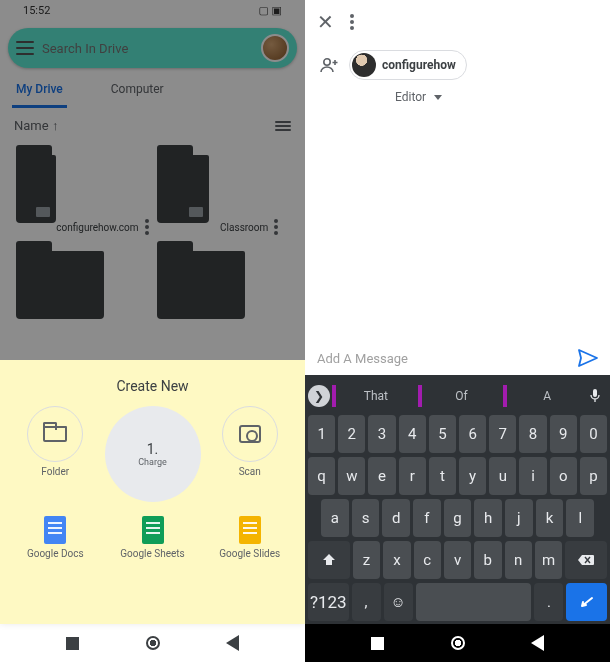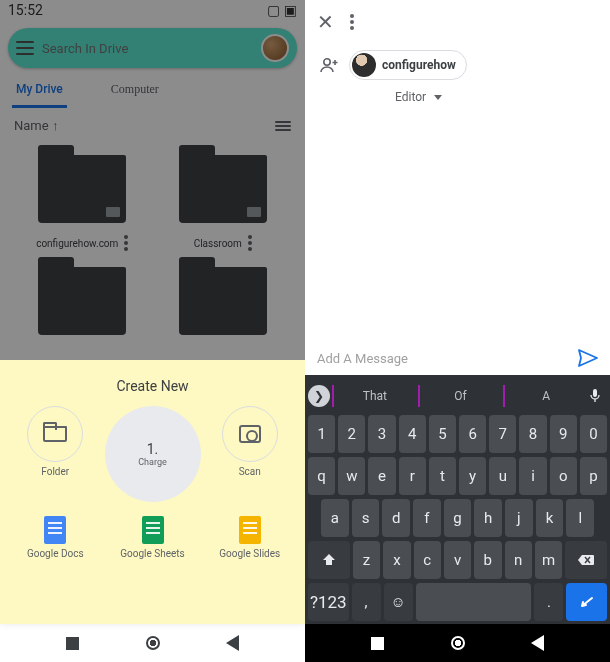--- a/index.html
+++ b/index.html
@@ -3,35 +3,35 @@
 <meta charset="utf-8">
 <style>
 * { margin: 0; padding: 0; box-sizing: border-box; font-family: Roboto, Arial, sans-serif; }
 body { width: 610px; height: 662px; display: flex; flex-wrap: wrap; overflow: hidden; }
 .left, .right { width: 305px; height: 662px; display: flex; flex-direction: column; position: relative; }
 .left { background: #fff; }
 
 
 .drive-top { height: 360px; position: relative; background: #fff; }
 .drive-top::after { content: ""; position: absolute; inset: 0; background: rgba(0,0,0,0.45); pointer-events: none; }
-.status-bar-l { height: 20px; display: flex; align-items: center; justify-content: space-between; padding: 0 8px; font-size: 14px; color: #333; }
+.status-bar-l { height: 20px; display: flex; align-items: center; justify-content: space-between; padding: 0 23px; font-size: 11px; color: #333; }
 .search-pill { margin: 8px 8px; height: 40px; border-radius: 22px; background: #5eead4; box-shadow: 0 1px 3px rgba(0,0,0,0.25); display: flex; align-items: center; padding: 0 8px; gap: 8px; }
 .hamburger { width: 18px; height: 14px; display: flex; flex-direction: column; justify-content: space-between; }
 .hamburger span { height: 2px; background: #555; border-radius: 1px; }
 .search-text { flex: 1; color: #757575; font-size: 13px; }
 .avatar { width: 28px; height: 28px; border-radius: 50%; background: radial-gradient(circle at 35% 35%, #d4a574, #8b5a2b); border: 2px solid #fff; }
 .tabs { display: flex; height: 32px; padding: 0 12px; gap: 40px; }
 .tab { font-size: 12px; color: #1a73e8; padding: 6px 4px; }
 .tab.active { border-bottom: 3px solid #1a73e8; font-weight: 500; }
-.tab.inactive { color: #5f6368; font-family: Liberation Serif, serif; }
+.tab.inactive { color: #5f6368; }
 .name-row { display: flex; justify-content: space-between; align-items: center; padding: 10px 14px; font-size: 13px; color: #5f6368; }
 .list-icon { display: flex; flex-direction: column; gap: 2px; }
 .list-icon span { width: 16px; height: 2px; background: #5f6368; border-radius: 1px; }
 .folders { display: flex; flex-wrap: wrap; padding: 4px 12px; gap: 0; }
-.folder { width: 50%; display: flex; flex-direction: column; align-items: center; padding: 8px 4px; position: relative; }
+.folder { width: 50%; display: flex; align-items: flex-end; padding: 8px 4px; position: relative; }
 .folder-icon { width: 88px; height: 68px; background: #3c4043; border-radius: 2px 2px 4px 4px; position: relative; margin-bottom: 12px; }
 .folder-icon::before { content: ""; position: absolute; top: -10px; left: 0; width: 36px; height: 12px; background: #3c4043; border-radius: 3px 3px 0 0; }
 .shared-badge { position: absolute; right: 6px; bottom: 6px; width: 14px; height: 10px; background: #9aa0a6; border-radius: 1px; }
 .folder-row { display: flex; align-items: center; justify-content: center; gap: 6px; width: 100%; }
 .folder-name { font-size: 10px; color: #3c4043; }
 .dots3 { width: 4px; height: 16px; display: flex; flex-direction: column; justify-content: space-between; }
 .dots3 span { width: 4px; height: 4px; background: #5f6368; border-radius: 50%; }
 
 
 .sheet { flex: 1; background: #fef9c3; padding: 18px 8px 4px; display: flex; flex-direction: column; align-items: center; box-shadow: 0 -2px 8px rgba(0,0,0,0.15); }
@@ -69,21 +69,21 @@
 .chev { width: 0; height: 0; border-left: 4px solid transparent; border-right: 4px solid transparent; border-top: 5px solid #5f6368; }
 .whitespace { flex: 1; }
 .msg-row { display: flex; align-items: center; padding: 8px 12px; gap: 8px; border-top: 1px solid rgba(0,0,0,0); }
 .msg-text { flex: 1; font-size: 13px; color: #a0a0a0; }
 .send { color: #1a73e8; font-size: 18px; }
 
 
 .kb { background: #2e3236; color: #e8eaed; padding: 6px 3px 3px; }
 .kb-sugg { display: flex; align-items: center; height: 30px; gap: 2px; }
 .sugg-chev { width: 22px; height: 22px; border-radius: 50%; background: #d0d3d7; color: #2e3236; display: flex; align-items: center; justify-content: center; font-size: 12px; }
-.sugg { flex: 1; text-align: center; font-size: 12px; color: #bdc1c6; border-left: 2px solid #a21caf; padding: 4px 0; }
+.sugg { flex: 1; text-align: center; font-size: 12px; color: #bdc1c6; border-left: 4px solid #a21caf; padding: 4px 0; }
 .sugg:first-of-type { border-left: none; }
 .mic { width: 18px; text-align: center; }
 .kb-row { display: flex; gap: 3px; margin-top: 4px; }
 .key { flex: 1; height: 38px; background: #4a4e52; border-radius: 4px; display: flex; align-items: center; justify-content: center; font-size: 15px; color: #e8eaed; }
 .key.dark { background: #383c40; }
 .key.wide { flex: 1.4; }
 .key.enter { background: #1a73e8; color: #fff; }
 .key.space { flex: 4; }
 .row2 { padding: 0 13px; }
 

